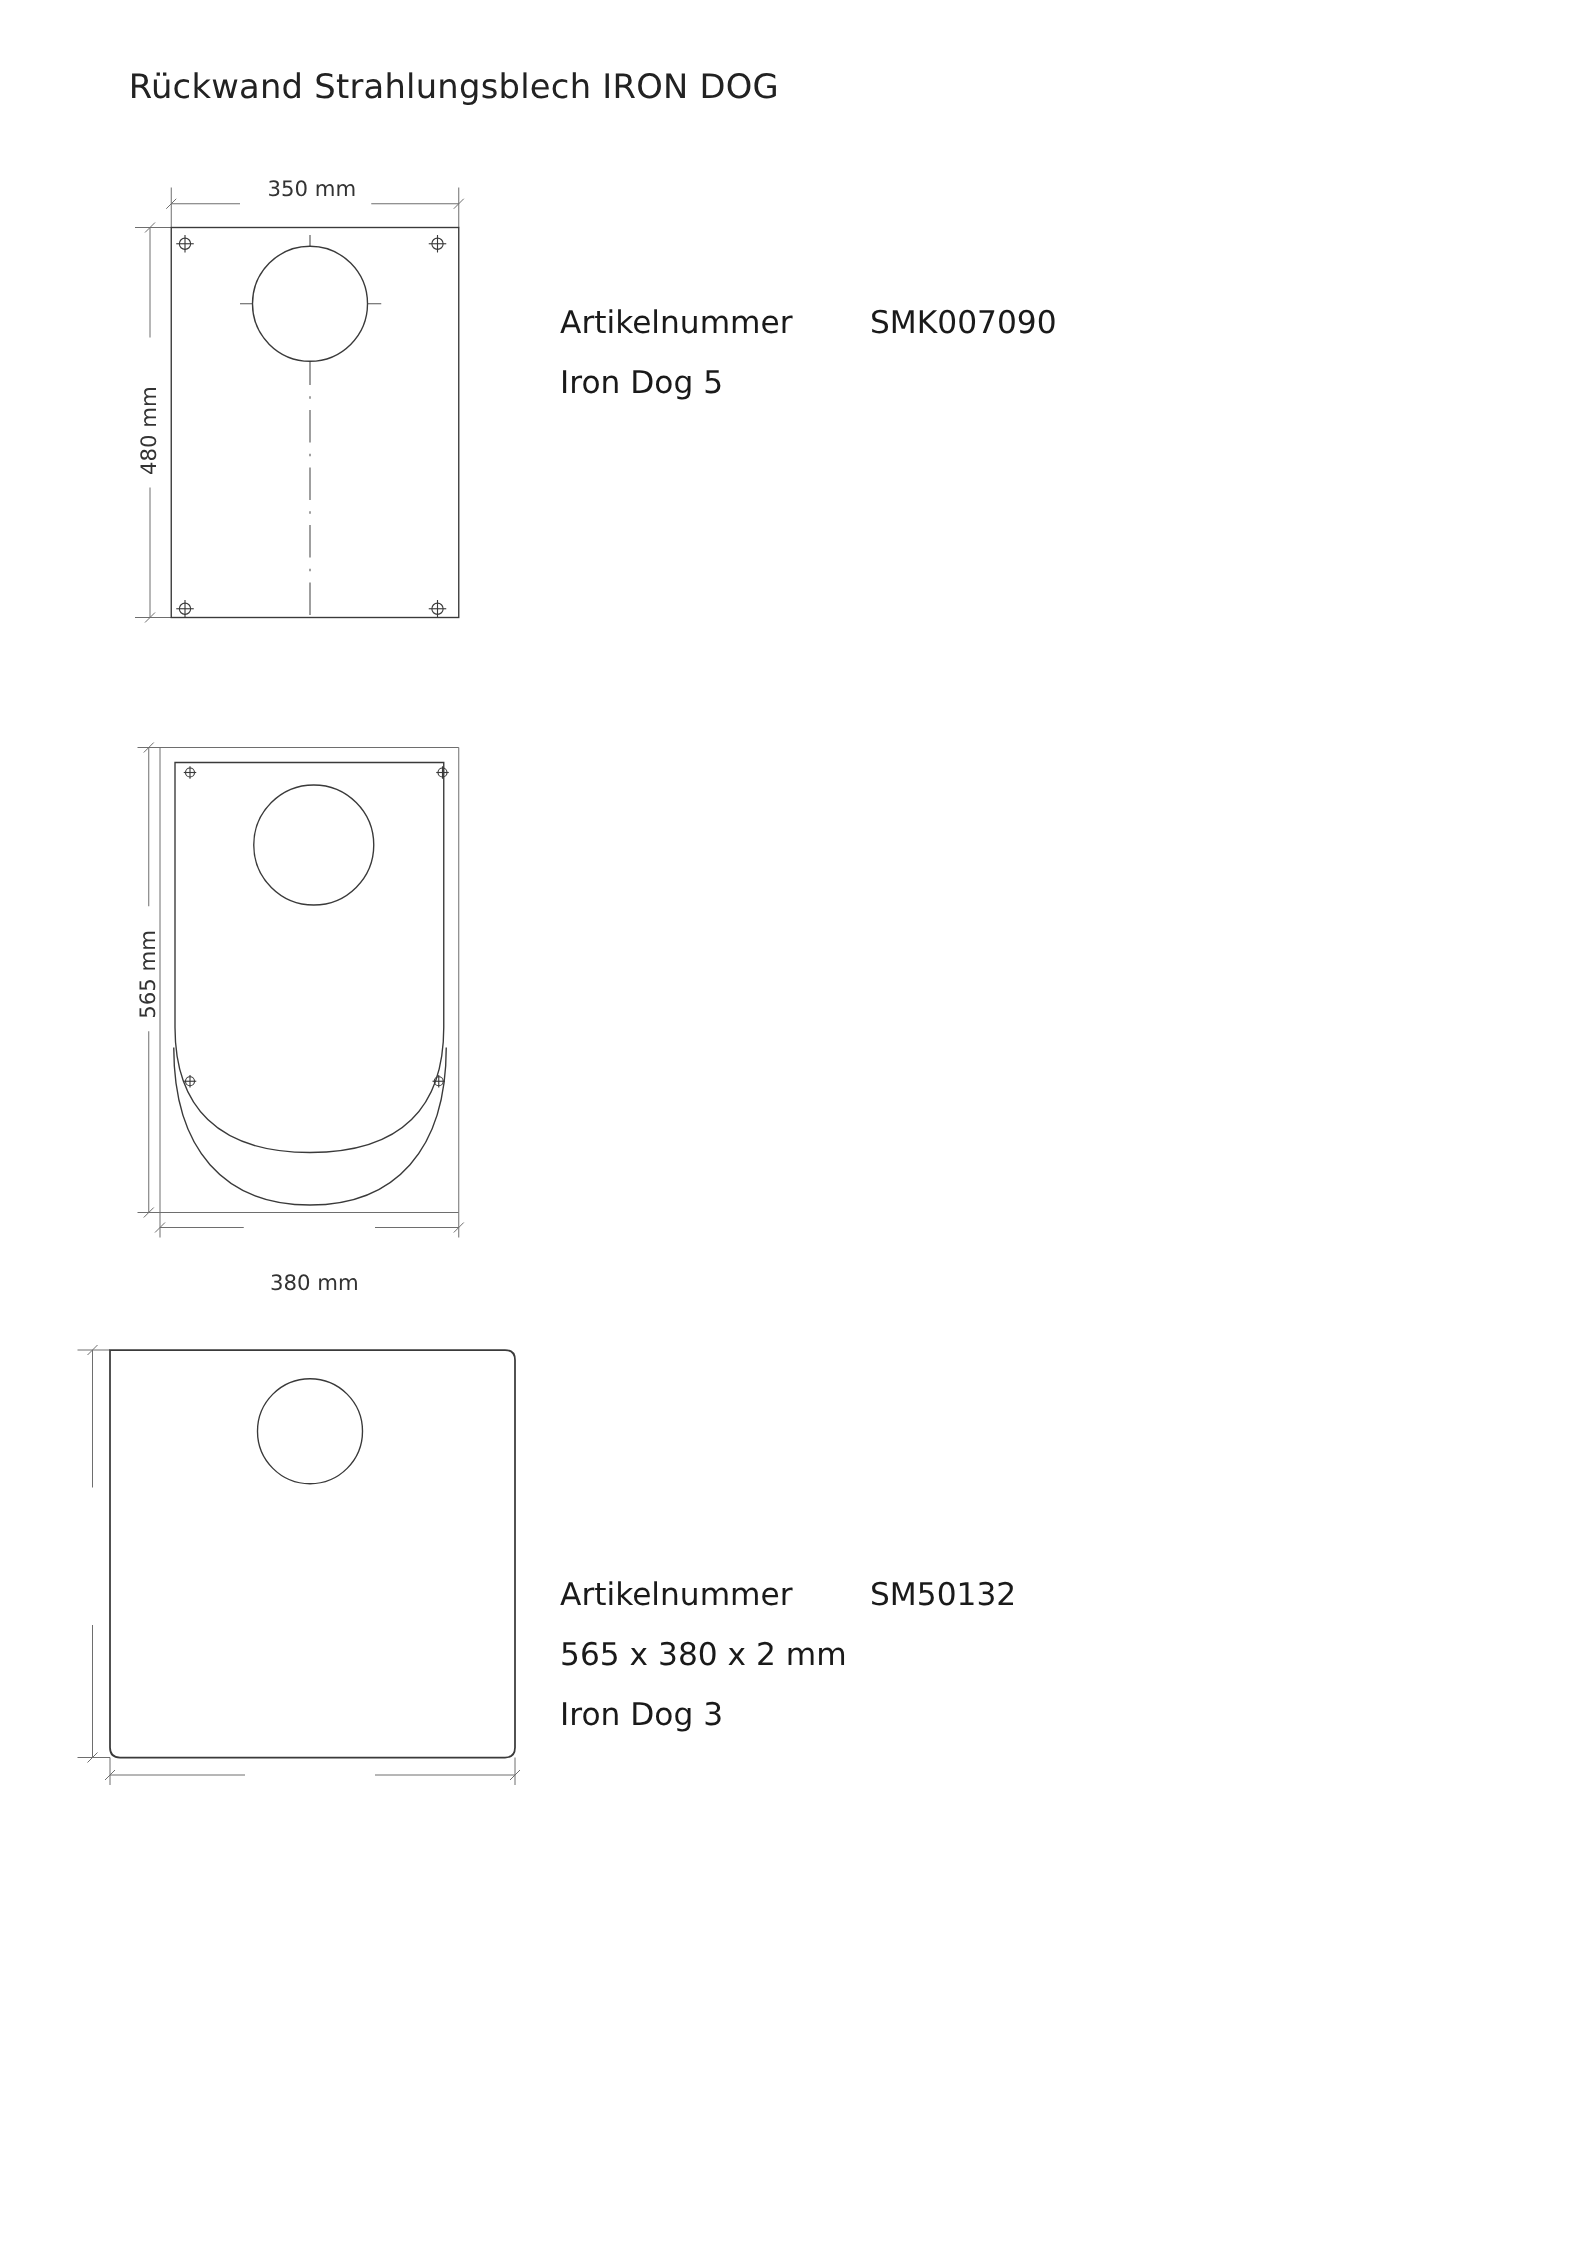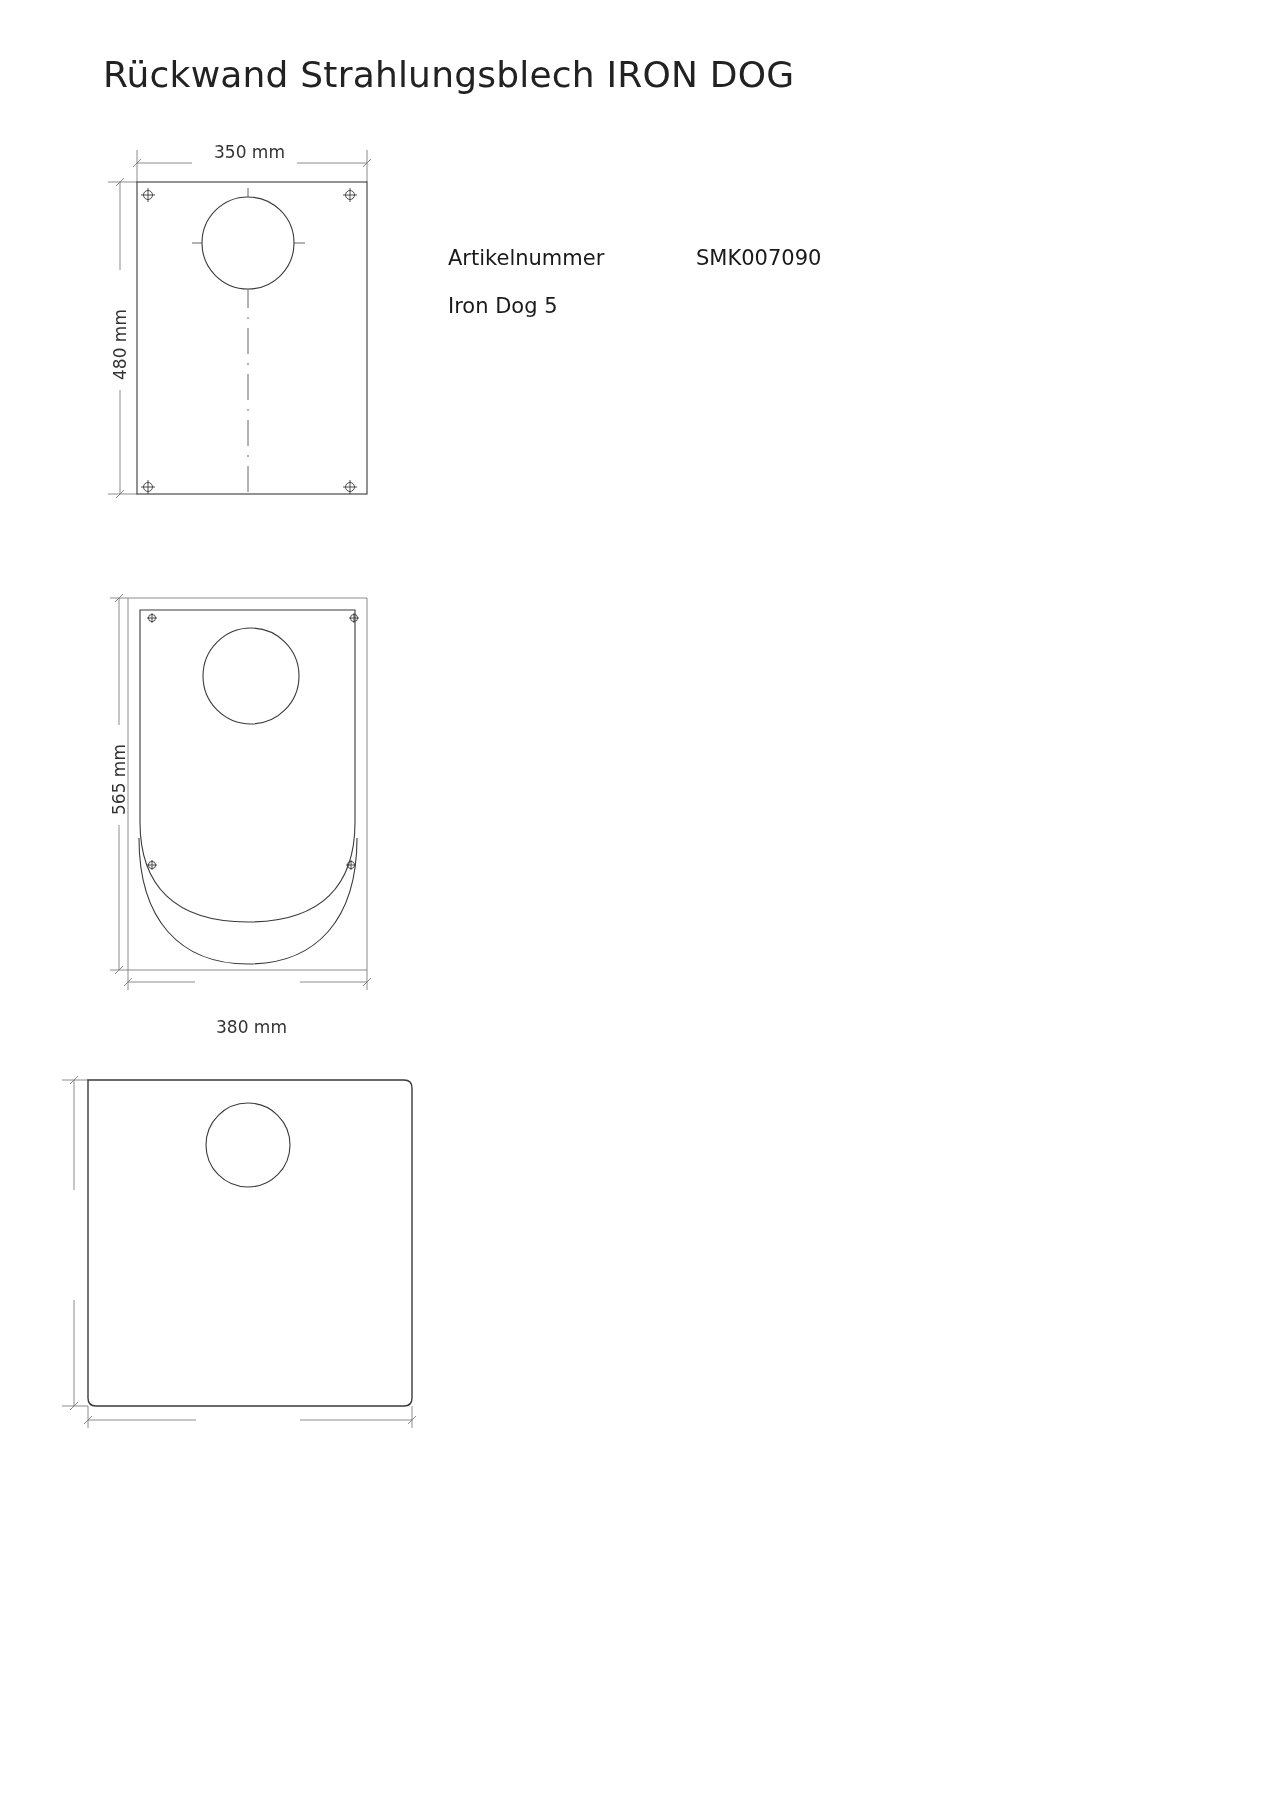--- a/index.html
+++ b/index.html
@@ -13,39 +13,39 @@
     position: relative;
     font-family: "DejaVu Sans", "Liberation Sans", sans-serif;
     color: #1a1a1a;
     overflow: hidden;
   }
 
   .page-title {
     position: absolute;
     left: 103px;
     top: 54px;
-    font-size: 36px;
+    font-size: 27px;
     font-weight: 400;
     letter-spacing: 0.2px;
     color: #222222;
     white-space: nowrap;
   }
 
   
   .item {
     position: absolute;
   }
   .drawing {
     position: absolute;
     left: 0;
     top: 0;
   }
   .spec {
     position: absolute;
-    font-size: 21px;
+    font-size: 25px;
     line-height: 48px;
     color: #1a1a1a;
     white-space: nowrap;
   }
   .spec .row {
     display: block;
   }
   .spec .art-label {
     display: inline-block;
     min-width: 248px;
@@ -186,20 +186,27 @@
         <circle cx="351" cy="305" r="3.6"></circle>
         <line x1="346" y1="305" x2="356" y2="305"></line>
           <line x1="351" y1="300" x2="351" y2="310"></line>
       </g>
     </svg>
   </div>
 
   <div class="dim" style="left:216px; top:418px;margin-top:39px;">380 mm</div>
   <div class="dim vert" style="left:109px; top:255px;">565 mm</div>
 
+  <div class="spec" id="spec-2">
+    <span class="row">
+      <span class="art-label">Artikelnummer</span><span>SM50132</span>
+    </span>
+    <span class="row">565 x 380 x 2 mm</span>
+    <span class="row">Iron Dog 3</span>
+  </div>
 </div>
 
 <div class="item" id="item-3">
 
   <div class="drawing">
     <svg width="470" height="430" viewBox="0 0 470 430" xmlns="http://www.w3.org/2000/svg">
 
       <line x1="62" y1="30" x2="88" y2="30" stroke="#6e6e6e" stroke-width="0.8"></line>
       <line x1="62" y1="356" x2="88" y2="356" stroke="#6e6e6e" stroke-width="0.8"></line>
       <line x1="74" y1="30" x2="74" y2="140" stroke="#6e6e6e" stroke-width="0.8"></line>

